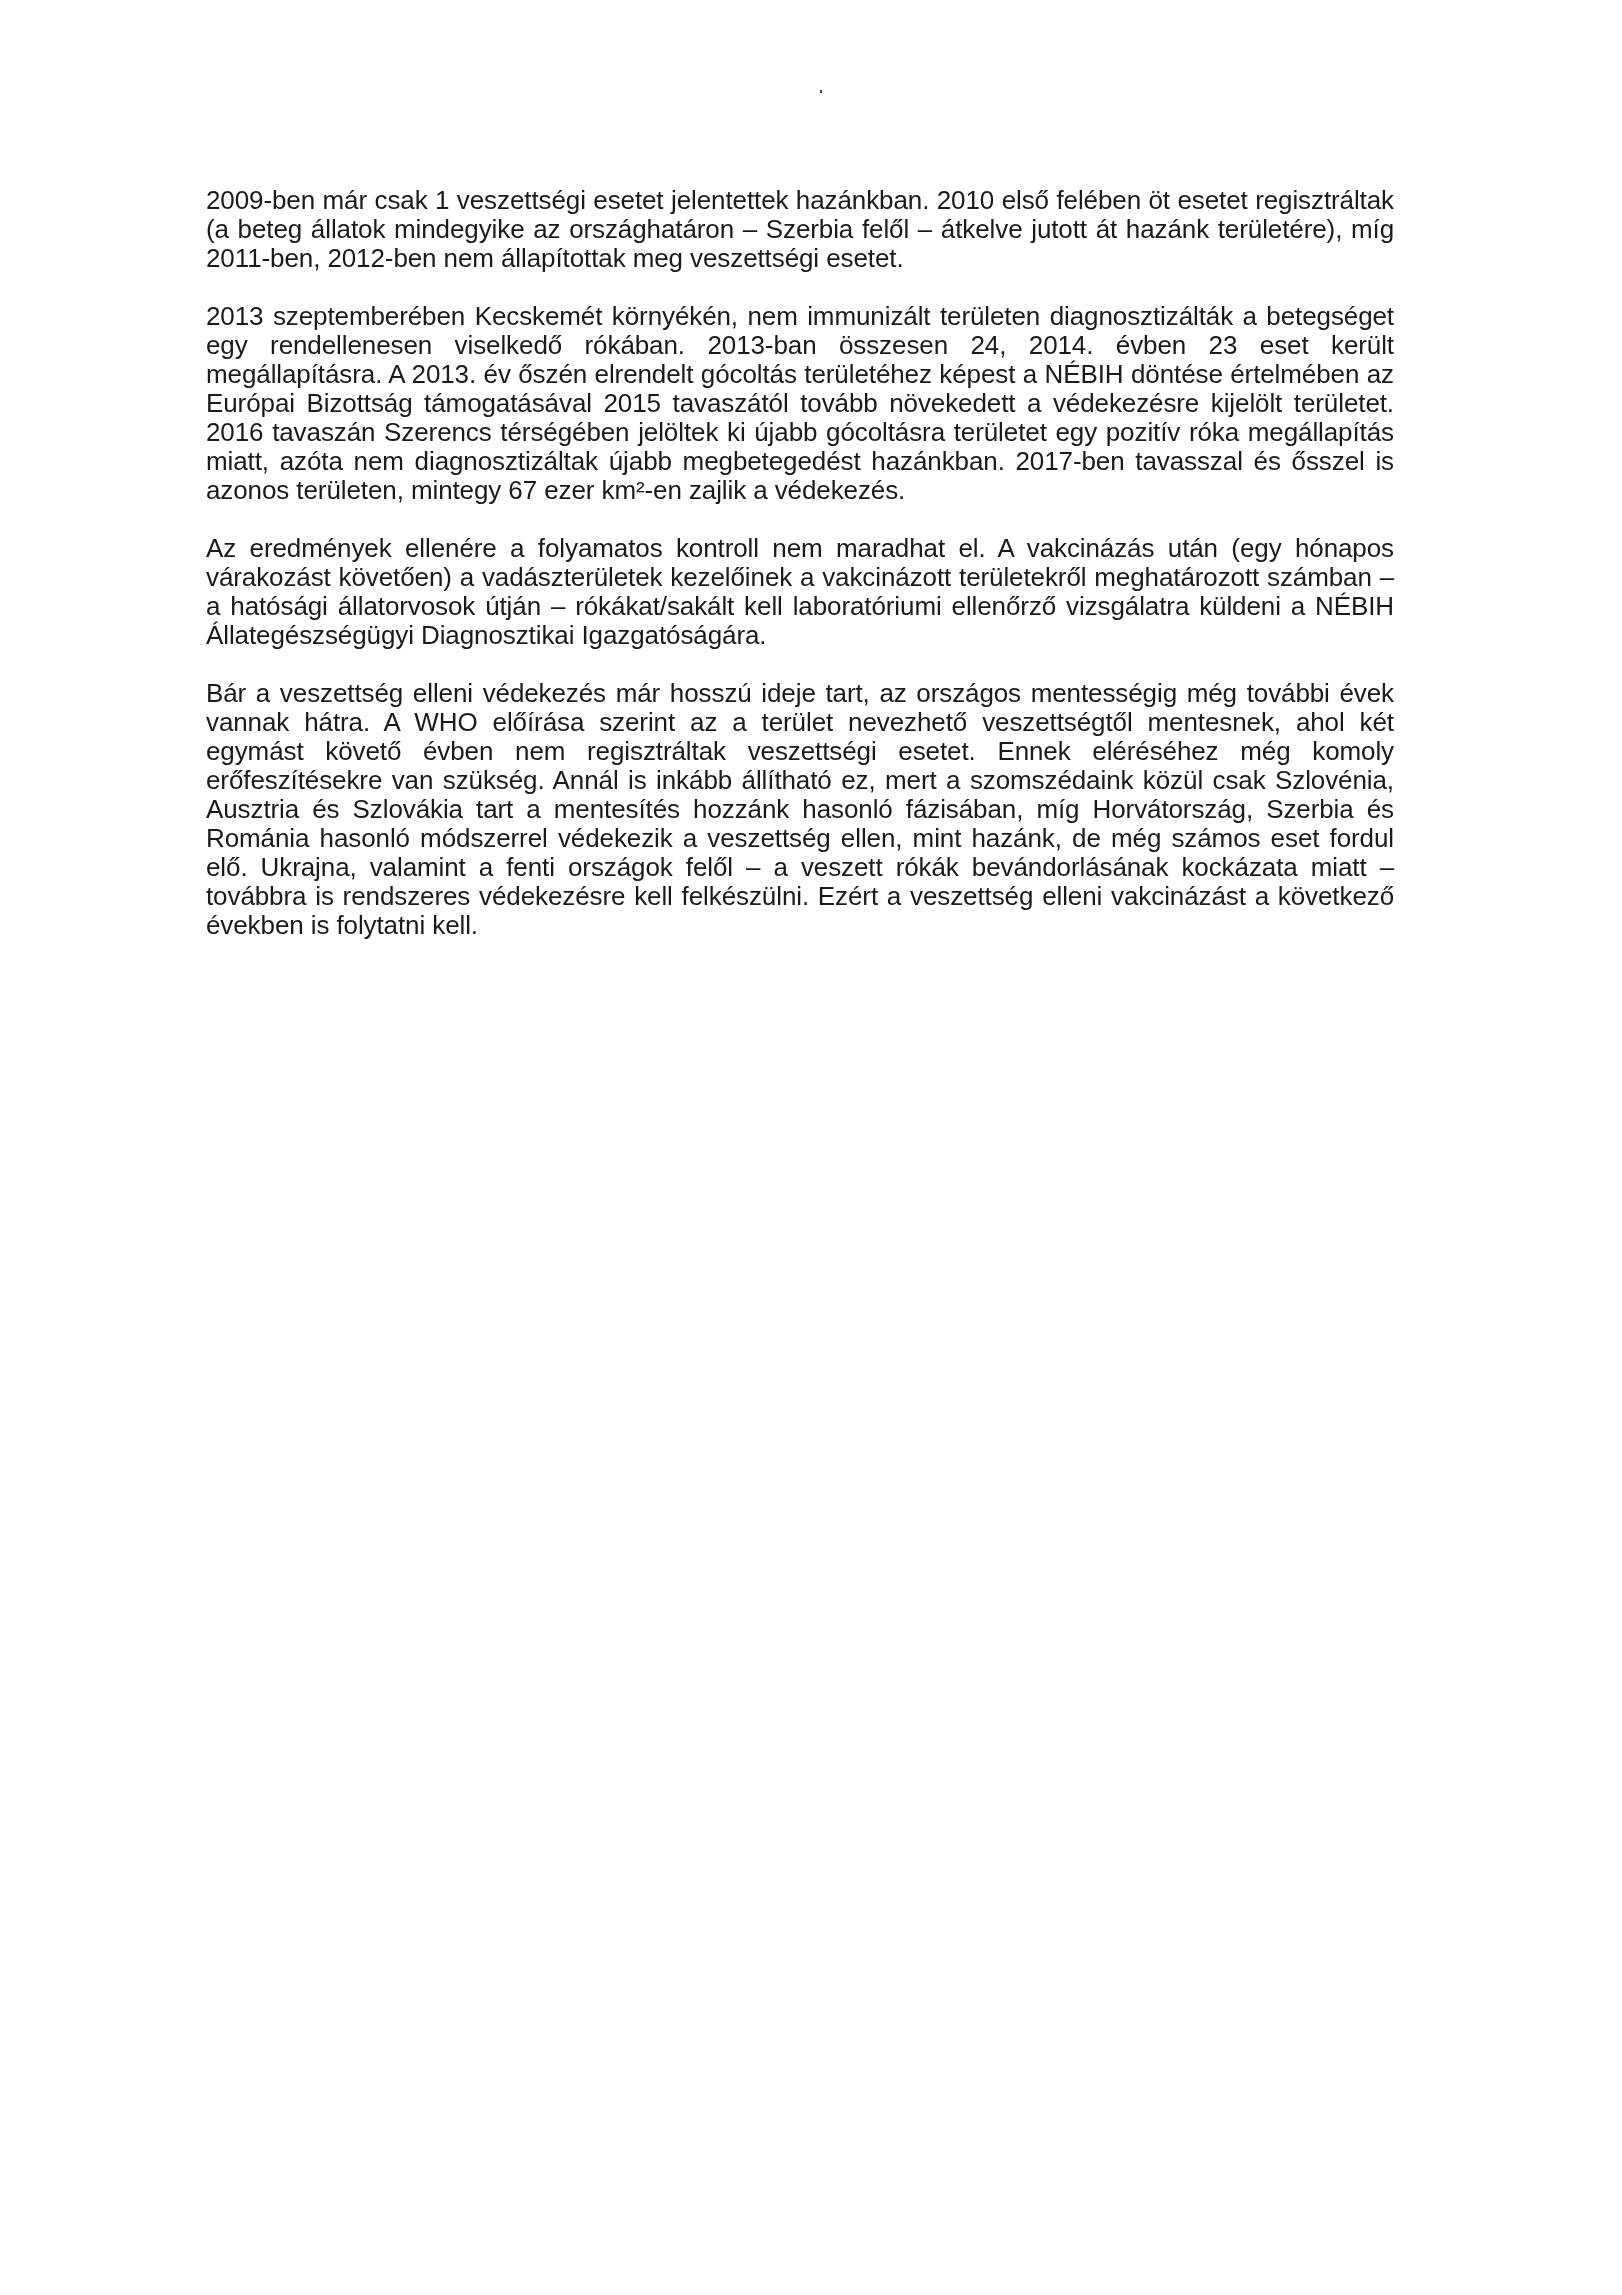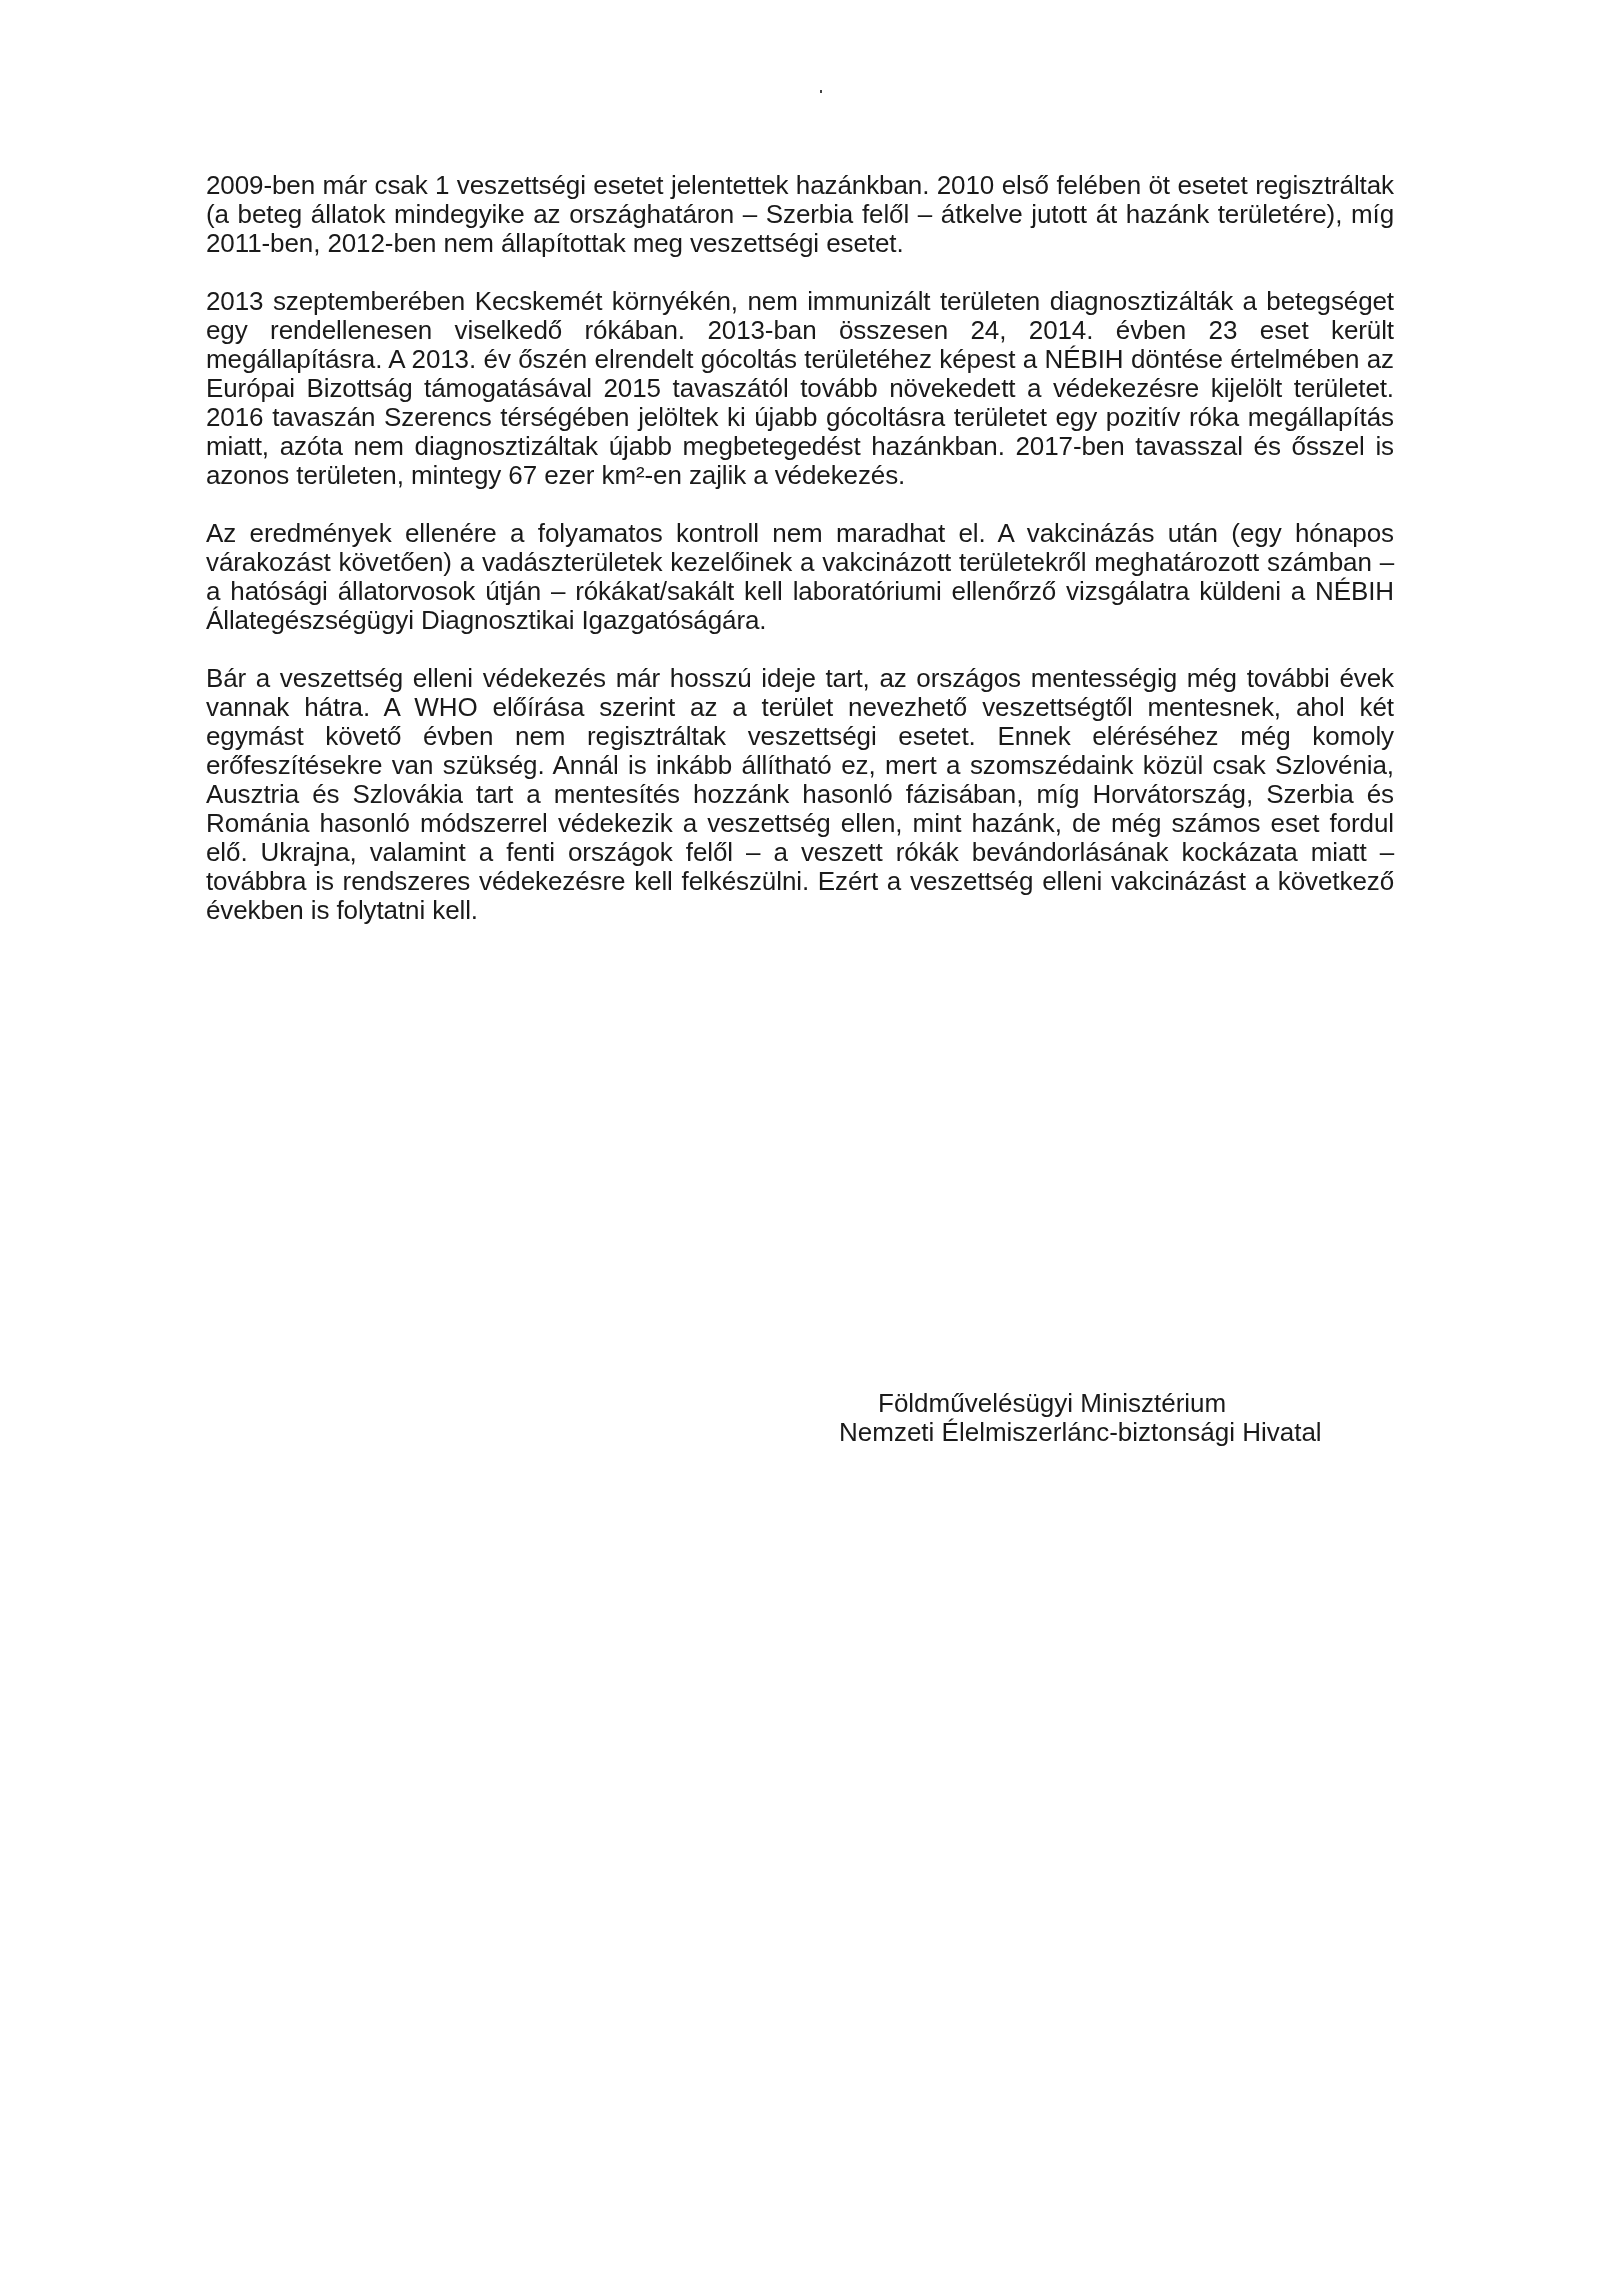--- a/index.html
+++ b/index.html
@@ -2,21 +2,21 @@
 <html style="font-size:10.5px"><head>
 <meta charset="utf-8">
 <style>
   html, body { margin: 0; padding: 0; background: #ffffff; }
   body { width: 1623px; height: 2295px; position: relative; overflow: hidden; }
   .page {
     position: absolute; left: 0; top: 0; width: 1623px; height: 2295px;
     background: #ffffff;
   }
   .content {
-    position: absolute; left: 206px; top: 171px; width: 1188px;
+    position: absolute; left: 206px; top: 186px; width: 1188px;
     font-family: "Liberation Sans", sans-serif;
     font-size: 26px;
     line-height: 29px;
     color: #1a1a1a;
     letter-spacing: -0.1px;
   }
   .para { margin: 0 0 29px 0; text-align: justify; text-align-last: left; }
   .para.p1 { margin-bottom: 29px; }
   .date { margin: 0; }
   .signature {
@@ -33,18 +33,14 @@
 <div class="page">
   <span class="speck" style="left:820px; top:90px;"></span>
 
   <div class="content">
     <p class="para p1">2009-ben már csak 1 veszettségi esetet jelentettek hazánkban. 2010 első felében öt esetet regisztráltak (a beteg állatok mindegyike az országhatáron – Szerbia felől – átkelve jutott át hazánk területére), míg 2011-ben, 2012-ben nem állapítottak meg veszettségi esetet.</p>
     <p class="para">2013 szeptemberében Kecskemét környékén, nem immunizált területen diagnosztizálták a betegséget egy rendellenesen viselkedő rókában. 2013-ban összesen 24, 2014. évben 23 eset került megállapításra. A 2013. év őszén elrendelt gócoltás területéhez képest a NÉBIH döntése értelmében az Európai Bizottság támogatásával 2015 tavaszától tovább növekedett a védekezésre kijelölt területet. 2016 tavaszán Szerencs térségében jelöltek ki újabb gócoltásra területet egy pozitív róka megállapítás miatt, azóta nem diagnosztizáltak újabb megbetegedést hazánkban. 2017-ben tavasszal és ősszel is azonos területen, mintegy 67 ezer km²-en zajlik a védekezés.</p>
     <p class="para">Az eredmények ellenére a folyamatos kontroll nem maradhat el. A vakcinázás után (egy hónapos várakozást követően) a vadászterületek kezelőinek a vakcinázott területekről meghatározott számban – a hatósági állatorvosok útján – rókákat/sakált kell laboratóriumi ellenőrző vizsgálatra küldeni a NÉBIH Állategészségügyi Diagnosztikai Igazgatóságára.</p>
     <p class="para">Bár a veszettség elleni védekezés már hosszú ideje tart, az országos mentességig még további évek vannak hátra. A WHO előírása szerint az a terület nevezhető veszettségtől mentesnek, ahol két egymást követő évben nem regisztráltak veszettségi esetet. Ennek eléréséhez még komoly erőfeszítésekre van szükség. Annál is inkább állítható ez, mert a szomszédaink közül csak Szlovénia, Ausztria és Szlovákia tart a mentesítés hozzánk hasonló fázisában, míg Horvátország, Szerbia és Románia hasonló módszerrel védekezik a veszettség ellen, mint hazánk, de még számos eset fordul elő. Ukrajna, valamint a fenti országok felől – a veszett rókák bevándorlásának kockázata miatt – továbbra is rendszeres védekezésre kell felkészülni. Ezért a veszettség elleni vakcinázást a következő években is folytatni kell.</p>
   </div>
 
-  <div class="signature">
-    <div class="sig-line1">Földművelésügyi Minisztérium</div>
-    <div class="sig-line2">Nemzeti Élelmiszerlánc-biztonsági Hivatal</div>
-  </div>
 </div>
 
 
 </body></html>

